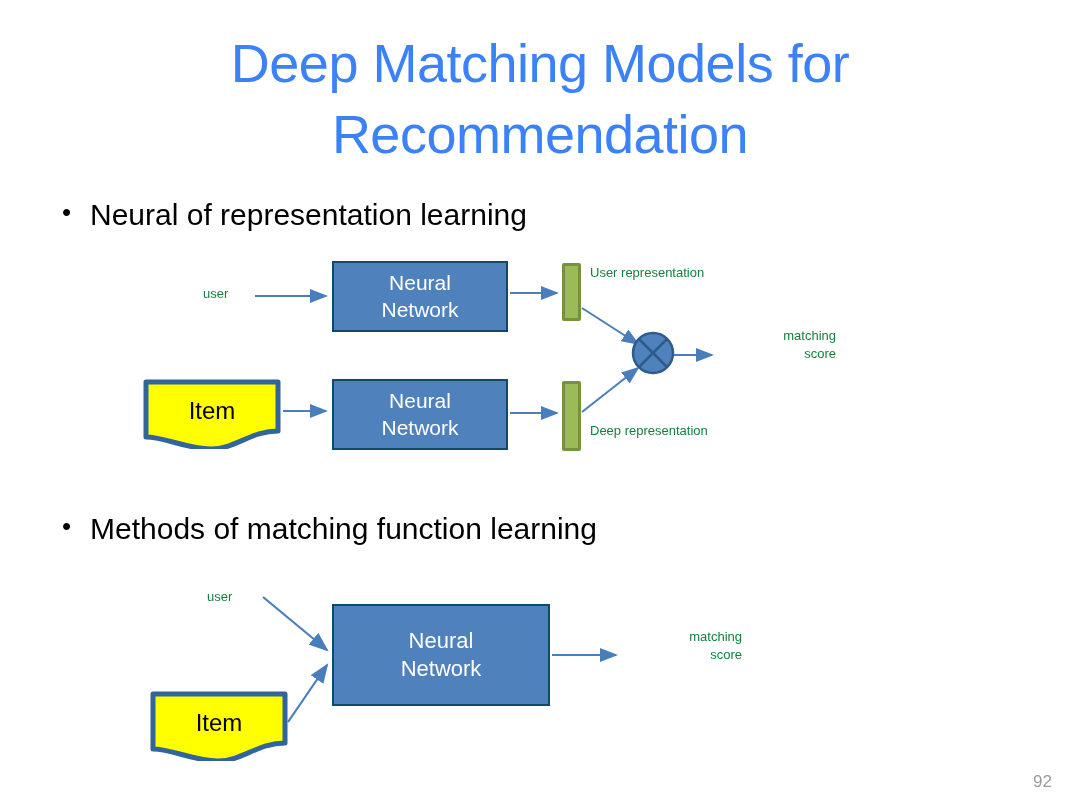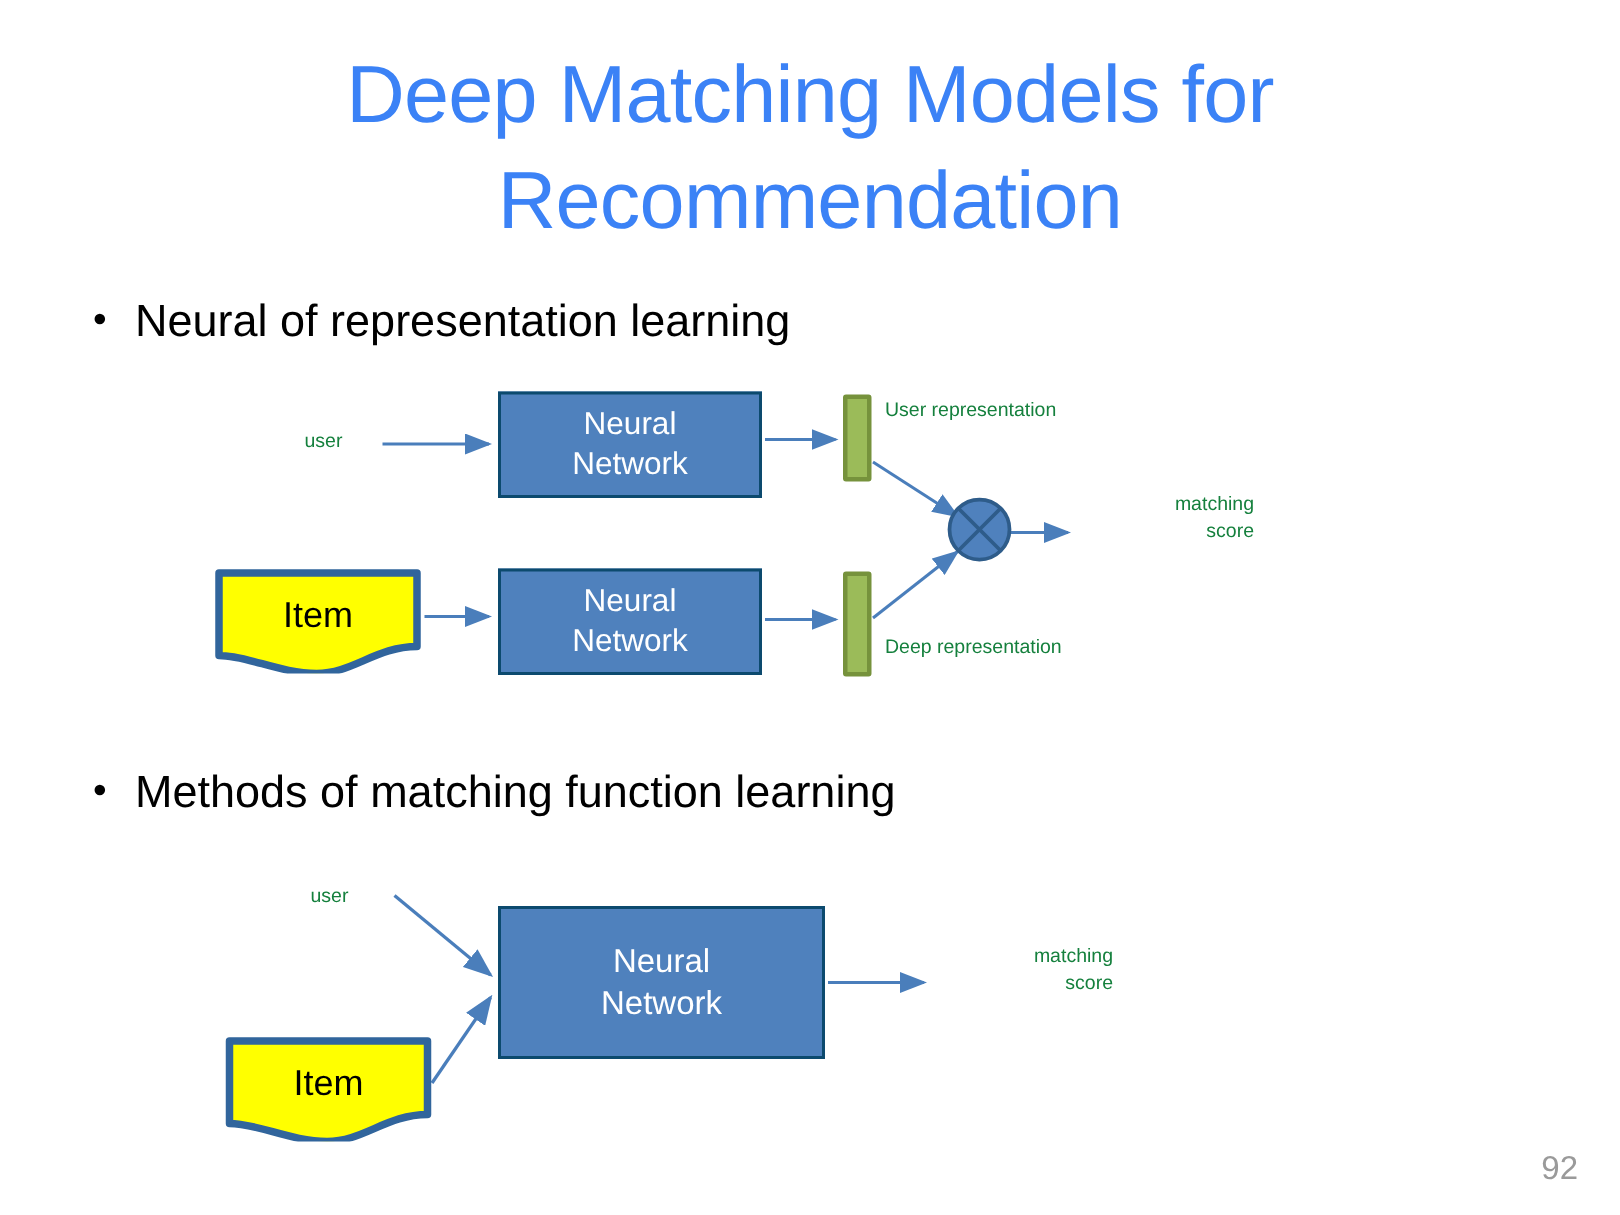--- a/index.html
+++ b/index.html
@@ -123,21 +123,21 @@
   #lbl-item-rep { left: 590px; top: 422px; }
   #lbl-match-1  { left: 716px; top: 327px; width: 120px; }
   #lbl-user-2   { left: 207px; top: 588px; }
   #lbl-match-2  { left: 622px; top: 628px; width: 120px; }
 
   
   #page-number {
     position: absolute;
     right: 28px;
     bottom: 18px;
-    font-size: 22px;
+    font-size: 17px;
     color: #9a9a9a;
     text-align: center;
   }
 </style>
 </head>
 <body>
 
 <div class="slide-title">
   <div>Deep Matching Models for</div>
   <div>Recommendation</div>

